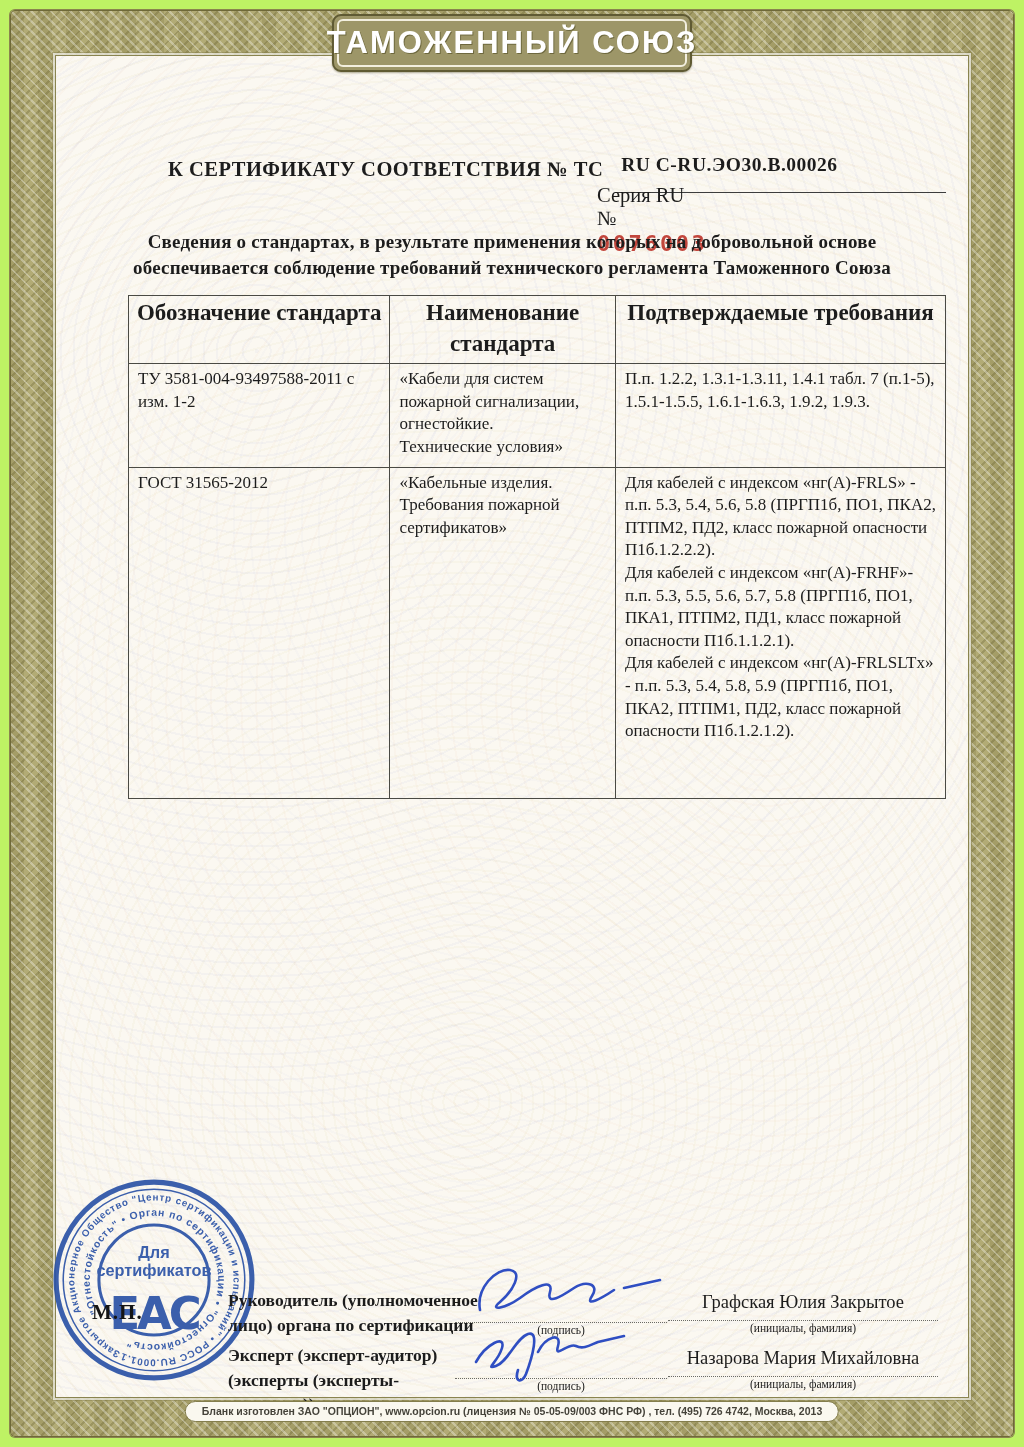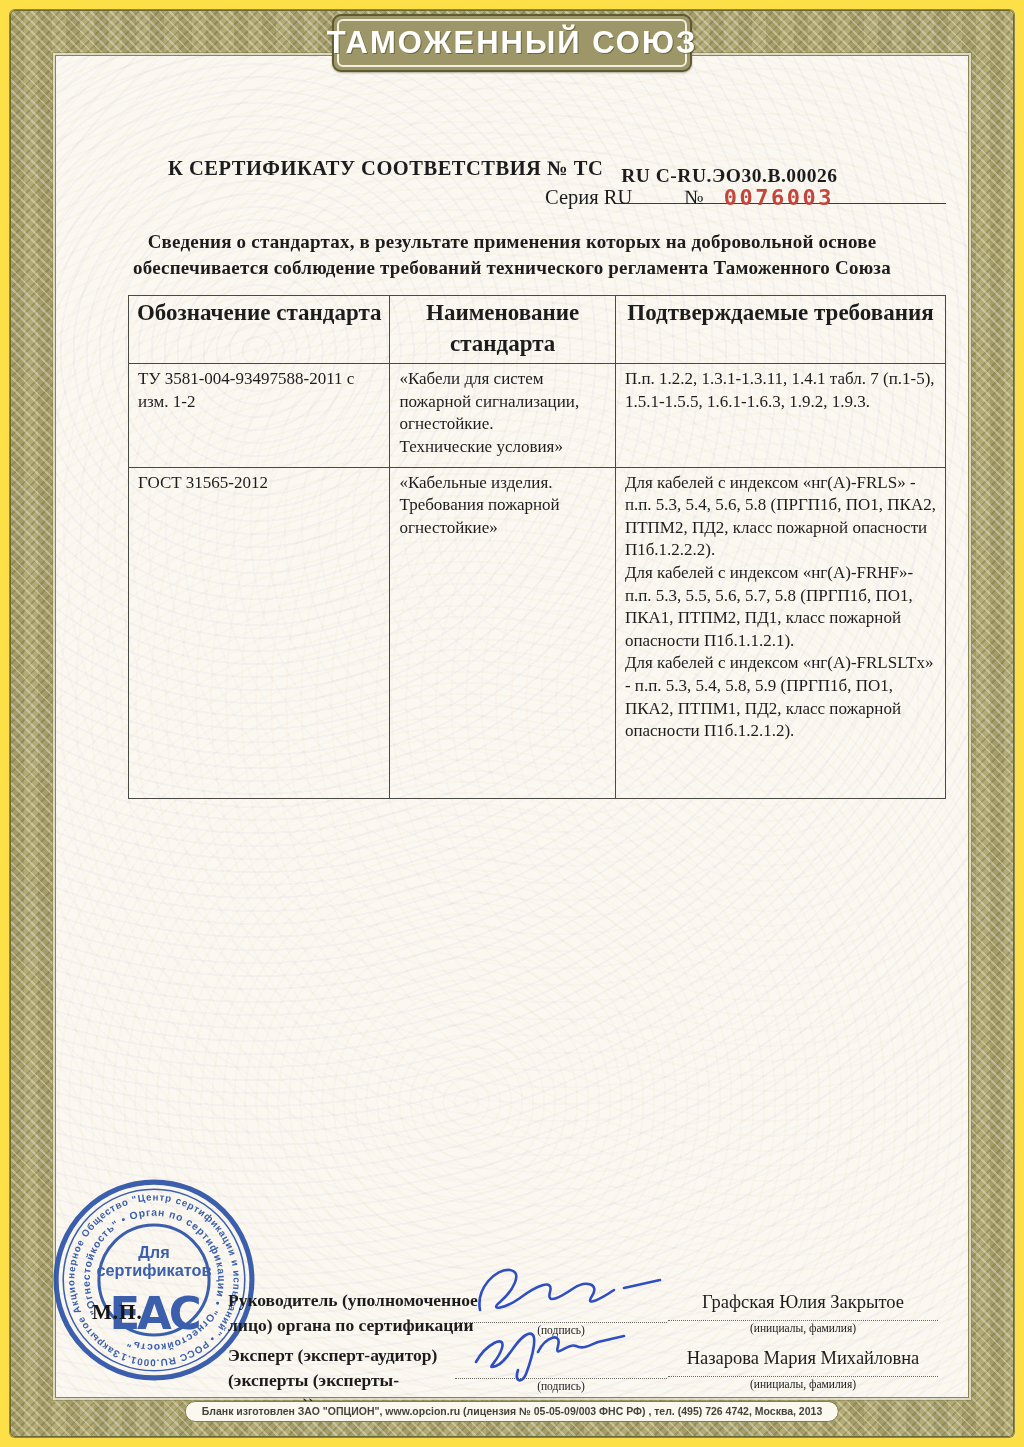--- a/index.html
+++ b/index.html
@@ -1,18 +1,18 @@
 <!DOCTYPE html>
 <html style="--accent_olive: #a49d67; --border_dark: #6e6838; --stamp_blue: #2d54a7; --serial_red: #c2463c; --ink_blue: #2f4ec2;"><head>
 <meta charset="utf-8">
 <style>
   html,body{margin:0;padding:0;background:#e9e7e0;}
   .page{
     position:relative;width:1024px;height:1447px;margin:0 auto;
-    background:#fde047;overflow:hidden;
+    background:#bef264;overflow:hidden;
     font-family:"Liberation Serif", serif;color:#1c1c1c;
   }
   
   .border-band{
     position:absolute;inset:10px;border-radius:5px;z-index:1;
     background:
       repeating-linear-gradient(45deg, rgba(255,255,255,.30) 0 2px, rgba(255,255,255,0) 2px 7px),
       repeating-linear-gradient(135deg, rgba(96,90,44,.28) 0 2px, rgba(96,90,44,0) 2px 7px),
       repeating-linear-gradient(90deg, var(--accent_olive,#a49d67) 0 14px, #b2ab75 14px 28px);
     box-shadow: inset 0 0 0 1px var(--border_dark,#6e6838), 0 0 0 1px #8a844f;
@@ -44,29 +44,30 @@
   .banner-text{
     font-family:"Liberation Sans", sans-serif;font-weight:700;font-size:31px;
     color:#ffffff;letter-spacing:2px;text-shadow:1px 1px 0 rgba(85,80,40,.65);white-space:nowrap;
   }
 
   .doc-title{
     position:absolute;top:96px;left:0;width:100%;z-index:5;
     text-align:center;font-size:32px;font-weight:bold;letter-spacing:2px;
   }
   .subtitle-row{
-    position:absolute;top:157px;left:168px;width:778px;z-index:5;
-    display:flex;align-items:flex-start;
+    position:absolute;top:146px;left:168px;width:778px;z-index:5;
+    display:flex;align-items:center;
   }
   .cert-label{font-size:20.5px;font-weight:bold;white-space:nowrap;letter-spacing:.5px;}
   .cert-number-wrap{flex:1;margin-left:12px;border-bottom:1.5px solid #3d3d3d;padding:0 0 16px 6px;margin-top:8px;}
   .cert-number{font-size:19.5px;font-weight:bold;letter-spacing:.5px;}
   .series-row{
     position:absolute;top:184px;left:545px;z-index:5;display:flex;align-items:baseline;
     font-size:20.5px;
+    flex-direction:column;
   }
   .series-no{margin-left:52px;}
   .series-number{
     margin-left:20px;font-family:"DejaVu Sans Mono", monospace;font-weight:bold;
     font-size:22px;letter-spacing:2.5px;color:var(--serial_red,#c2463c);position:relative;top:1px;
   }
 
   .intro{
     position:absolute;top:229px;left:78px;right:78px;z-index:5;
     text-align:center;font-weight:bold;font-size:19px;line-height:1.38;letter-spacing:.2px;
@@ -174,21 +175,21 @@
         <td class="preline">«Кабели для систем пожарной сигнализации, огнестойкие.
 Технические условия»</td>
         <td>
           <p>П.п. 1.2.2, 1.3.1-1.3.11, 1.4.1 табл. 7 (п.1-5), 1.5.1-1.5.5, 1.6.1-1.6.3, 1.9.2, 1.9.3.</p>
         </td>
       </tr>
       <tr>
         <td class="row2-cell preline">ГОСТ 31565-2012</td>
         <td class="preline">«Кабельные изделия.
 Требования пожарной
-огнестойкие»</td>
+сертификатов»</td>
         <td>
           <p>Для кабелей с индексом «нг(А)-FRLS» - п.п. 5.3, 5.4, 5.6, 5.8 (ПРГП1б, ПО1, ПКА2, ПТПМ2, ПД2, класс пожарной опасности П1б.1.2.2.2).</p>
           <p>Для кабелей с индексом «нг(А)-FRHF»- п.п. 5.3, 5.5, 5.6, 5.7, 5.8 (ПРГП1б, ПО1, ПКА1, ПТПМ2, ПД1, класс пожарной опасности П1б.1.1.2.1).</p>
           <p>Для кабелей с индексом «нг(А)-FRLSLTx» - п.п. 5.3, 5.4, 5.8, 5.9 (ПРГП1б, ПО1, ПКА2, ПТПМ1, ПД2, класс пожарной опасности П1б.1.2.1.2).</p>
         </td>
       </tr>
     </tbody>
       </table>
   </div>
 

